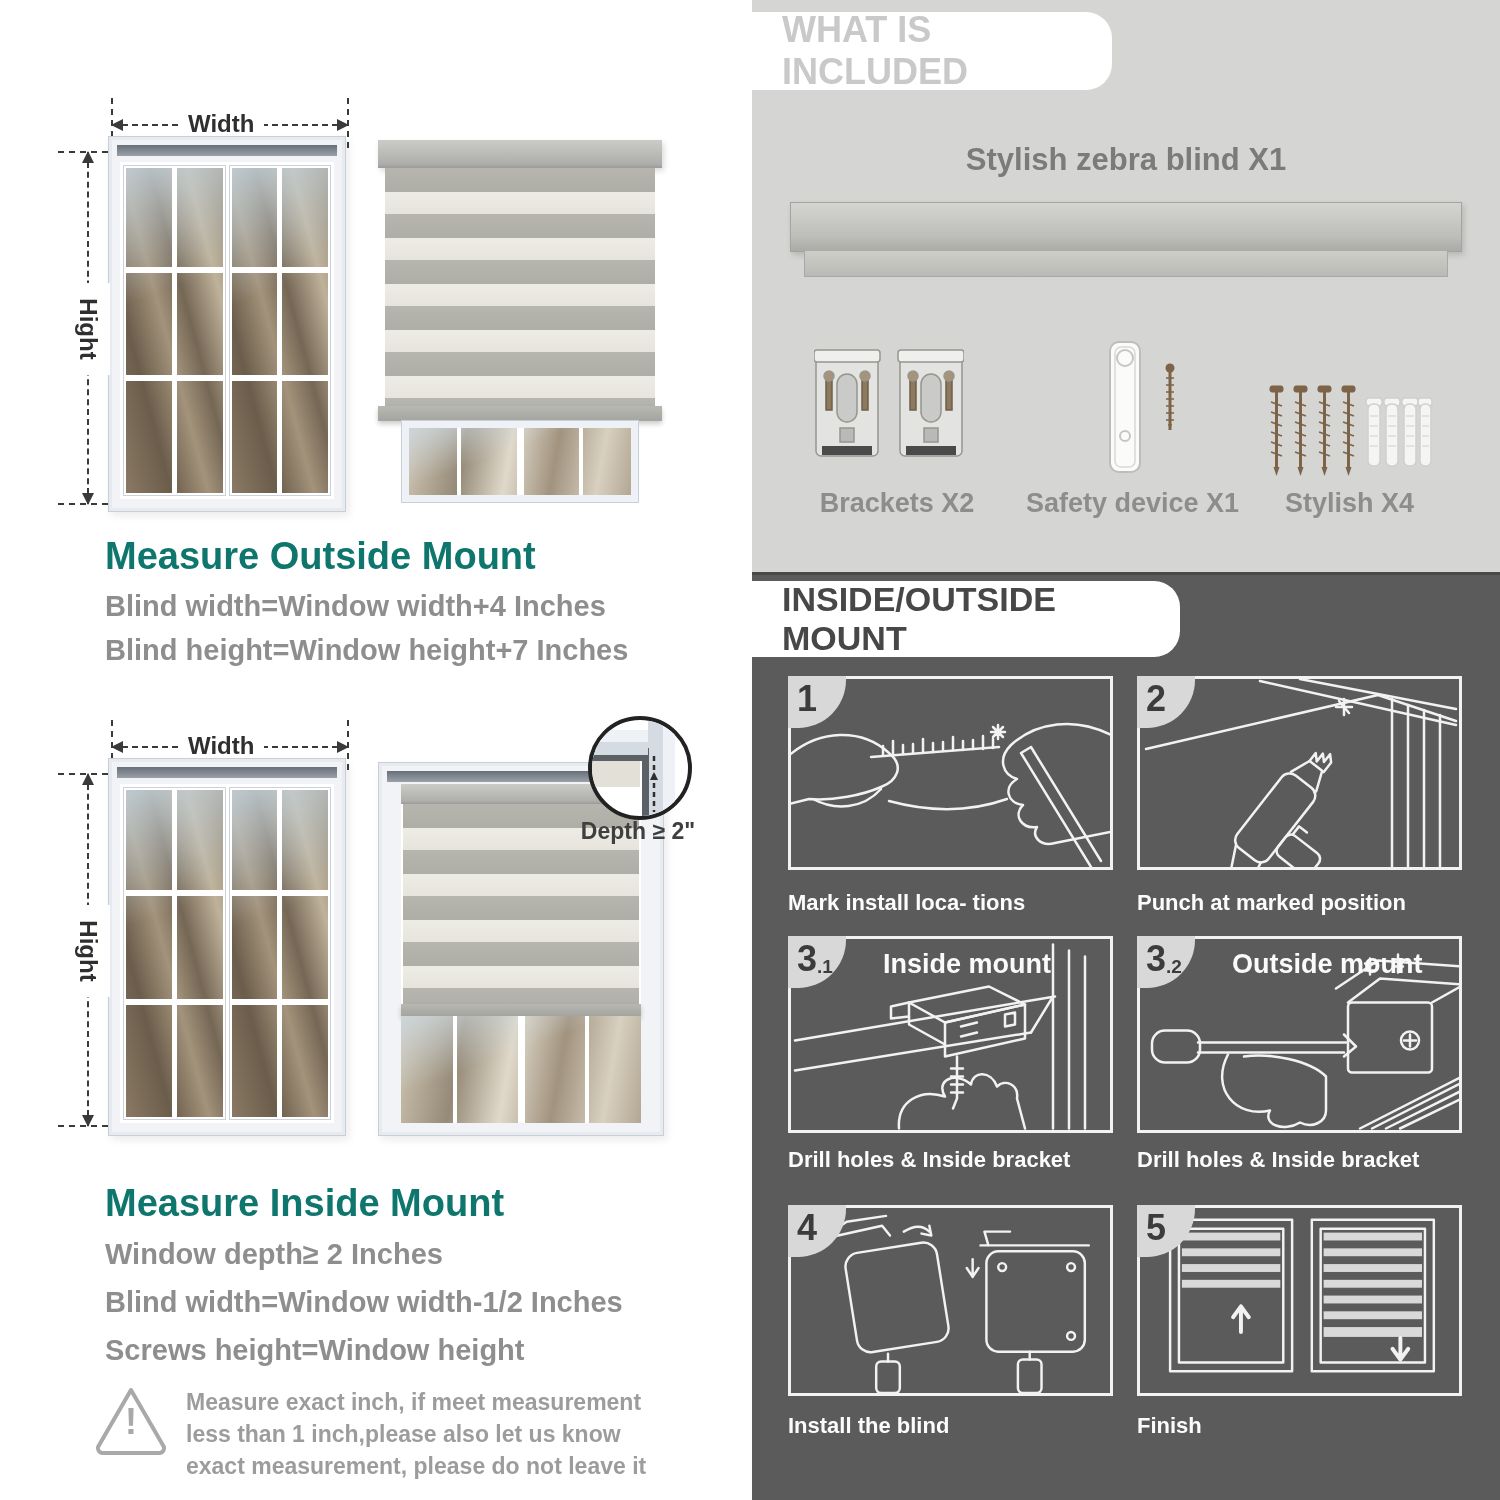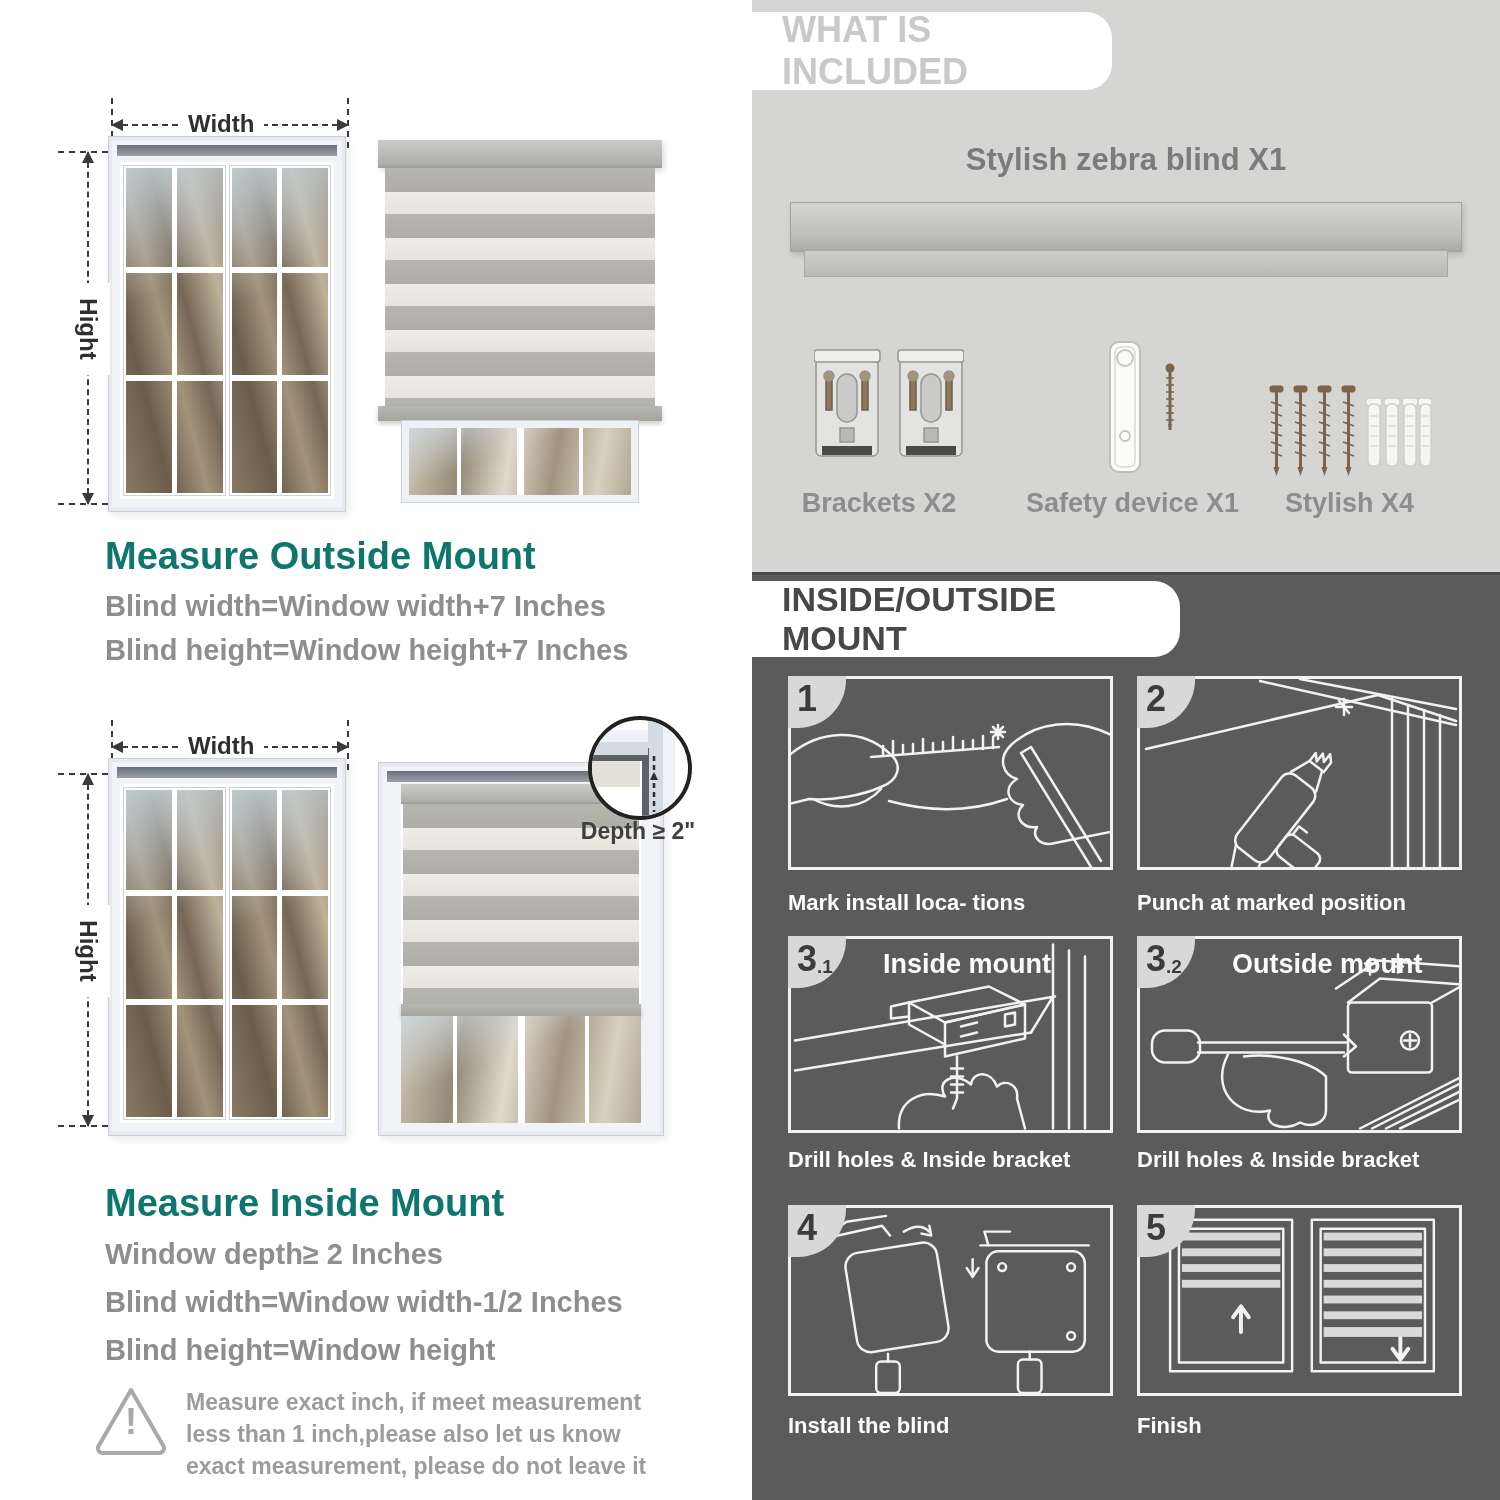--- a/index.html
+++ b/index.html
@@ -105,21 +105,21 @@
   </div>
 
   <div class="abs" style="left:378px;top:140px;width:284px;height:362px;">
     <div class="abs headrail" style="left:0;top:0;right:0;height:28px;box-shadow:2px 3px 6px rgba(0,0,0,.15);"></div>
     <div class="abs stripes" style="left:7px;top:28px;right:7px;height:238px;"></div>
     <div class="abs botrail" style="left:0;top:266px;right:0;height:15px;"></div>
     <div class="abs glass-strip" style="left:24px;top:281px;right:24px;bottom:0;border:7px solid #eef1f5;outline:1px solid #c9cfd7;"></div>
   </div>
 
   <div class="abs h-dark" style="left:105px;top:535px;">Measure Outside Mount</div>
-  <div class="abs l-gray" style="left:105px;top:590px;">Blind width=Window width+7 Inches</div>
+  <div class="abs l-gray" style="left:105px;top:590px;">Blind width=Window width+4 Inches</div>
   <div class="abs l-gray" style="left:105px;top:634px;">Blind height=Window height+7 Inches</div>
 
   <div class="abs dash-v" style="left:111px;top:720px;height:50px;"></div>
   <div class="abs dash-v" style="left:347px;top:720px;height:50px;"></div>
   <div class="abs dash-h arrows" style="left:112px;top:746px;width:236px;"></div>
   <div class="abs mlabel" style="left:178px;top:732px;">Width</div>
 
   <div class="abs pwin" style="left:108px;top:758px;width:236px;height:376px;">
     <div class="pwin-head"></div>
     <div class="sashes">
@@ -156,21 +156,21 @@
       <rect x="0" y="41" width="48" height="26" fill="#e3e0d8"></rect>
       <line x1="62" y1="36" x2="62" y2="92" stroke="#2e2e2e" stroke-width="2.5" stroke-dasharray="5 4"></line>
       <path d="M62,52 l-4,8 h8 z" fill="#2e2e2e"></path>
     </svg>
   </div>
   <div class="abs" style="left:578px;top:818px;width:120px;text-align:center;font-weight:bold;font-size:23px;color:#3f3f3f;">Depth ≥ 2"</div>
 
   <div class="abs h-dark" style="left:105px;top:1182px;">Measure Inside Mount</div>
   <div class="abs l-gray" style="left:105px;top:1238px;">Window depth≥ 2 Inches</div>
   <div class="abs l-gray" style="left:105px;top:1286px;">Blind width=Window width-1/2 Inches</div>
-  <div class="abs l-gray" style="left:105px;top:1334px;">Blind height=Window height</div>
+  <div class="abs l-gray" style="left:105px;top:1334px;">Screws height=Window height</div>
 
   <div class="abs" style="left:93px;top:1385px;width:76px;height:70px;">
     <svg class="art" viewBox="0 0 76 70">
       <path d="M38,5 L71,62 a5,5 0 0 1 -4,6 L9,68 a5,5 0 0 1 -4,-6 Z" fill="none" stroke="#a9a9a9" stroke-width="4" stroke-linejoin="round"></path>
     </svg>
     <div class="abs" style="left:0;right:0;top:16px;text-align:center;font-weight:bold;font-size:36px;color:#a9a9a9;">!</div>
   </div>
   <div class="abs warn-text" style="left:186px;top:1386px;width:470px;">Measure exact inch, if meet measurement less than 1 inch,please also let us know exact measurement, please do not leave it</div>
 
   <div class="abs light-panel">
@@ -265,21 +265,21 @@
             <path d="M2,18 h8 M2,28 h8 M2,38 h8 M2,48 h8" stroke="#dcdcda"></path>
           </g>
         <g transform="translate(156,14)">
             <rect x="-2" y="0" width="14" height="8" rx="3"></rect>
             <rect x="0" y="6" width="11" height="62" rx="5"></rect>
             <path d="M2,18 h7 M2,28 h7 M2,38 h7 M2,48 h7" stroke="#dcdcda"></path>
           </g>
       </g>
     </svg>
 
-    <div class="abs item-label" style="left:32px;top:488px;width:190px;">Brackets X2</div>
+    <div class="abs item-label" style="left:50px;top:488px;width:190px;">Brackets X2</div>
     <div class="abs item-label" style="left:258px;top:488px;width:245px;">Safety device X1</div>
     <div class="abs item-label" style="left:515px;top:488px;width:165px;">Stylish X4</div>
   </div>
 
   <div class="abs dark-panel">
     <div class="abs hdr-white" style="left:0;top:6px;width:428px;height:76px;font-size:34px;color:#474747;align-items:center;">
       <span>INSIDE/OUTSIDE MOUNT</span>
     </div>
 
     <div class="step-panel" style="left:36px;top:101px;height:194px;">

